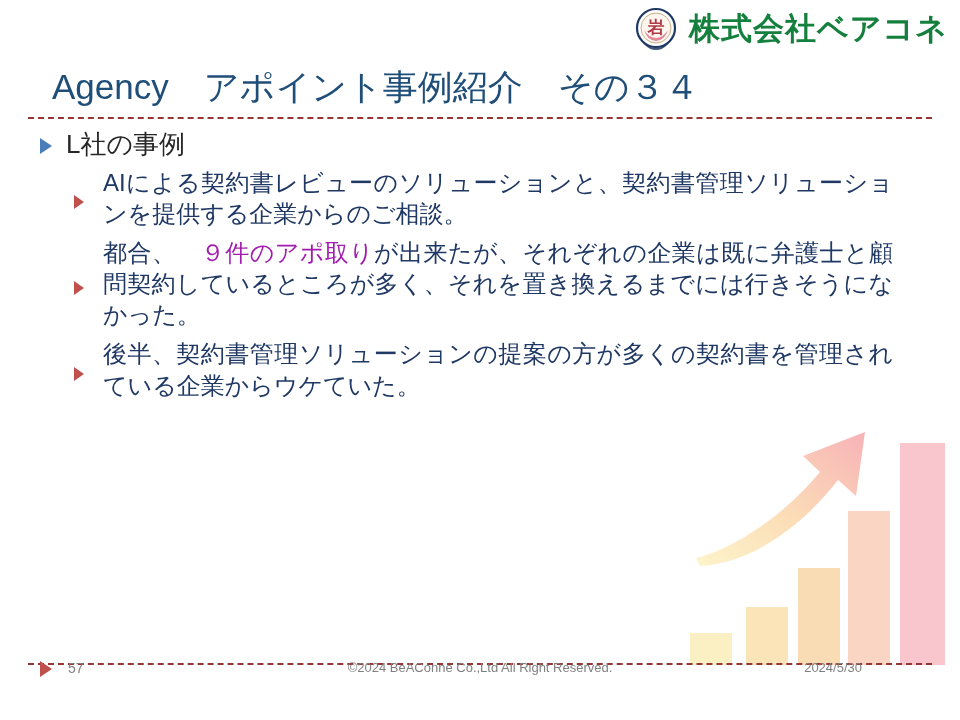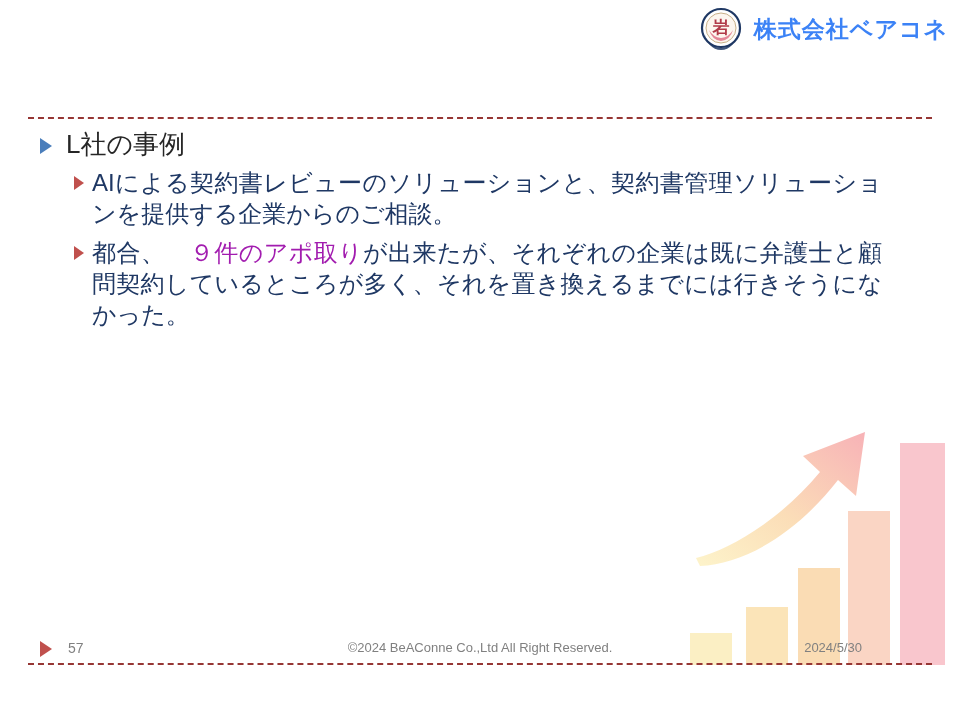--- a/index.html
+++ b/index.html
@@ -27,23 +27,23 @@
     align-items: center;
     gap: 10px;
   }
   .logo-mark {
     width: 46px;
     height: 46px;
     position: relative;
     flex: 0 0 auto;
   }
   .logo-name {
-    font-size: 23px;
+    font-size: 31px;
     font-weight: bold;
-    color: #3b82f6;
+    color: #15803d;
     letter-spacing: 1px;
     white-space: nowrap;
     font-family: Liberation Sans, sans-serif;
   }
 
   
   .slide-title {
     position: absolute;
     left: 52px;
     top: 64px;
@@ -78,22 +78,22 @@
     font-size: 26px;
     color: #262626;
     line-height: 1.25;
   }
   .lvl2-list {
     margin: 0;
     padding: 0;
   }
   .lvl2 {
     display: flex;
-    align-items: flex-start;
-    gap: 8px;
+    align-items: center;
+    gap: 19px;
     margin: 0 0 8px 34px;
   }
   .lvl2-text {
     font-size: 24px;
     color: #1f3864;
     line-height: 1.30;
     width: 790px;
     text-align: justify;
   }
   .hl-red {
@@ -139,21 +139,21 @@
     position: absolute;
     left: 28px;
     top: 663px;
     width: 904px;
     height: 0;
     border-top: 2px dashed #963634;
     z-index: 2;
   }
   .footer {
     left: 0;
-    top: 636px;
+    top: 656px;
     width: 960px;
     height: 30px;
   }
   .footer-tri {
     position: absolute;
     left: 40px;
     top: 5px;
     width: 0;
     height: 0;
     border-style: solid;
@@ -196,20 +196,21 @@
         <circle cx="23" cy="22" r="19" fill="#ffffff" stroke="#1f3864" stroke-width="2.2"></circle>
         <circle cx="23" cy="22" r="15" fill="#fdf6ef" stroke="#c8b089" stroke-width="1"></circle>
         <path d="M7 26 a16 16 0 0 0 32 0 a16 18 0 0 1 -32 0 z" fill="#1f3864" opacity="0.85"></path>
         <path d="M11 24 q4 7 12 8 q8 -1 12 -8 q-3 10 -12 11 q-9 -1 -12 -11 z" fill="#d9607a" opacity="0.75"></path>
         <text x="23" y="27" font-size="17" font-family="DejaVu Sans, sans-serif" font-weight="bold" fill="#b03a48" text-anchor="middle">岩</text>
       </svg>
     </div>
     <div class="logo-name">株式会社ベアコネ</div>
   </div>
 
+  <div class="slide-title">Agency　アポイント事例紹介　その３４</div>
   <div class="title-rule"></div>
 
   <div class="decor">
     <svg width="300" height="265" viewBox="0 0 300 265">
       <defs>
         <linearGradient id="arrowGrad" x1="0" y1="1" x2="1" y2="0">
           <stop offset="0%" stop-color="#fdf3c8" stop-opacity="0.95"></stop>
           <stop offset="45%" stop-color="#fbdcb4" stop-opacity="0.95"></stop>
           <stop offset="100%" stop-color="#f7aeb3" stop-opacity="0.95"></stop>
         </linearGradient>
@@ -247,20 +248,24 @@
         <span class="tri tri-red"></span>
         <span class="lvl2-text">AIによる契約書レビューのソリューションと、契約書管理ソリューションを提供する企業からのご相談。</span>
       </div>
 
       <div class="lvl2">
         <span class="tri tri-red"></span>
         <span class="lvl2-text"><span>都合、</span><span class="hl-red">　９件のアポ取り</span><span>が出来たが、それぞれの企業は既に弁護士と顧問契約しているところが多く、それを置き換えるまでには行きそうになかった。</span></span>
       </div>
 
 
+      <div class="lvl2">
+        <span class="tri tri-red"></span>
+        <span class="lvl2-text">後半、契約書管理ソリューションの提案の方が多くの契約書を管理されている企業からウケていた。</span>
+      </div>
 
     </div>
   </div>
 
   <div class="footer-rule"></div>
   <div class="footer">
     <span class="footer-tri"></span>
     <span class="footer-page">57</span>
     <span class="footer-copy">©2024 BeAConne Co.,Ltd All Right Reserved.</span>
     <span class="footer-date">2024/5/30</span>

